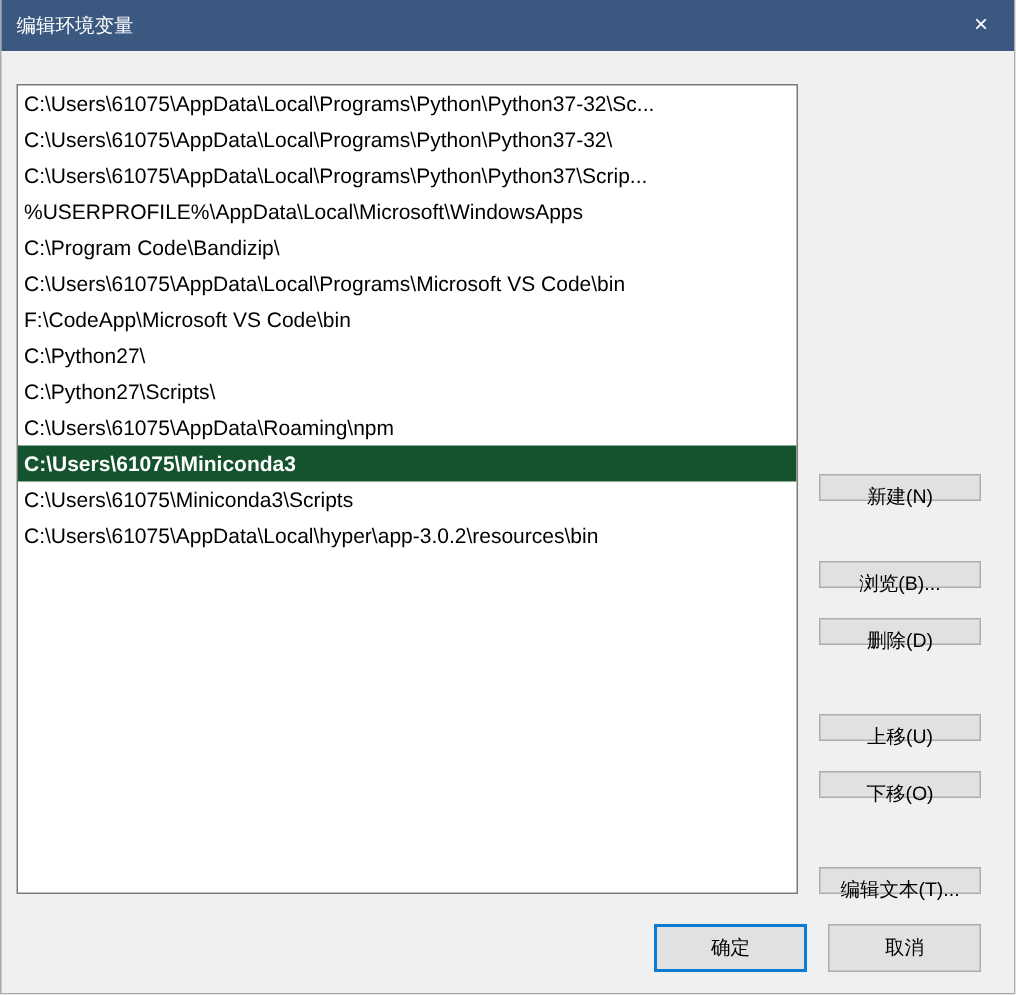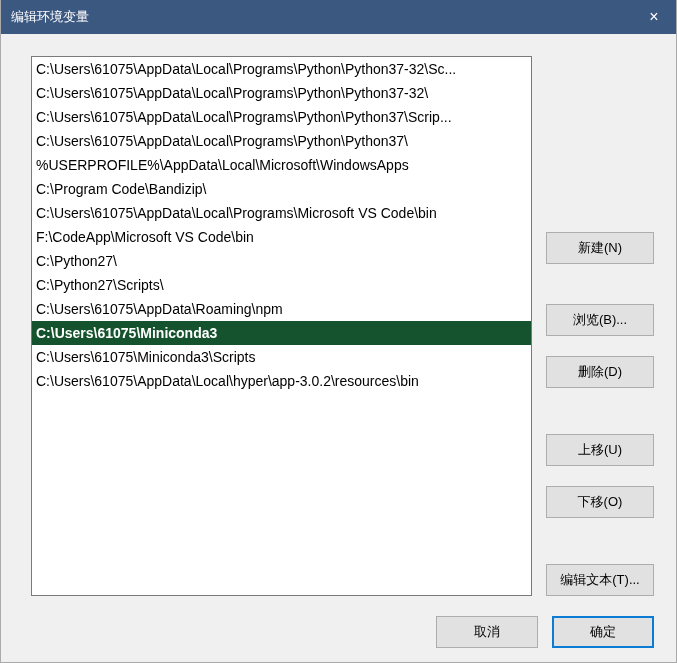--- a/index.html
+++ b/index.html
@@ -36,21 +36,21 @@
     align-items: center;
     justify-content: center;
     font-size: 16px;
     color: #fff;
     cursor: pointer;
   }
   .content {
     flex: 1;
     display: flex;
     flex-direction: column;
-    padding: 22px 22px 14px 30px;
+    padding: 22px 22px 14px 10px;
   }
   .main-row {
     flex: 1;
     display: flex;
     gap: 14px;
   }
   .listbox {
     flex: 1;
     background: #fff;
     border: 1px solid #7a7a7a;
@@ -73,21 +73,21 @@
     color: #fff;
     font-weight: bold;
   }
   .button-col {
     width: 108px;
     display: flex;
     flex-direction: column;
   }
   .btn {
     width: 108px;
-    height: 32px;
+    height: 18px;
     background: #e1e1e1;
     border: 1px solid #adadad;
     font-family: inherit;
     font-size: 13px;
     color: #000;
     cursor: pointer;
     text-align: center;
     line-height: 28px;
   }
   .spacer-sm { height: 20px; }
@@ -114,21 +114,20 @@
     <div class="close">×</div>
   </div>
 
   <div class="content">
     <div class="main-row">
 
       <div class="listbox" id="listbox">
           <div class="list-item">C:\Users\61075\AppData\Local\Programs\Python\Python37-32\Sc...</div>
           <div class="list-item">C:\Users\61075\AppData\Local\Programs\Python\Python37-32\</div>
           <div class="list-item">C:\Users\61075\AppData\Local\Programs\Python\Python37\Scrip...</div>
-          <div class="list-item">C:\Users\61075\AppData\Local\Programs\Python\Python37\</div>
           <div class="list-item">%USERPROFILE%\AppData\Local\Microsoft\WindowsApps</div>
           <div class="list-item">C:\Program Code\Bandizip\</div>
           <div class="list-item">C:\Users\61075\AppData\Local\Programs\Microsoft VS Code\bin</div>
           <div class="list-item">F:\CodeApp\Microsoft VS Code\bin</div>
           <div class="list-item">C:\Python27\</div>
           <div class="list-item">C:\Python27\Scripts\</div>
           <div class="list-item">C:\Users\61075\AppData\Roaming\npm</div>
           <div class="list-item selected">C:\Users\61075\Miniconda3</div>
           <div class="list-item">C:\Users\61075\Miniconda3\Scripts</div>
           <div class="list-item">C:\Users\61075\AppData\Local\hyper\app-3.0.2\resources\bin</div>
@@ -145,18 +144,18 @@
         <button class="btn">上移(U)</button>
         <div class="spacer-sm"></div>
         <button class="btn">下移(O)</button>
         <div class="spacer-lg"></div>
         <button class="btn">编辑文本(T)...</button>
       </div>
 
     </div>
 
     <div class="footer">
+      <button class="btn primary">确定</button>
       <button class="btn">取消</button>
-      <button class="btn primary">确定</button>
     </div>
   </div>
 
 </div>
 
 </body></html>

